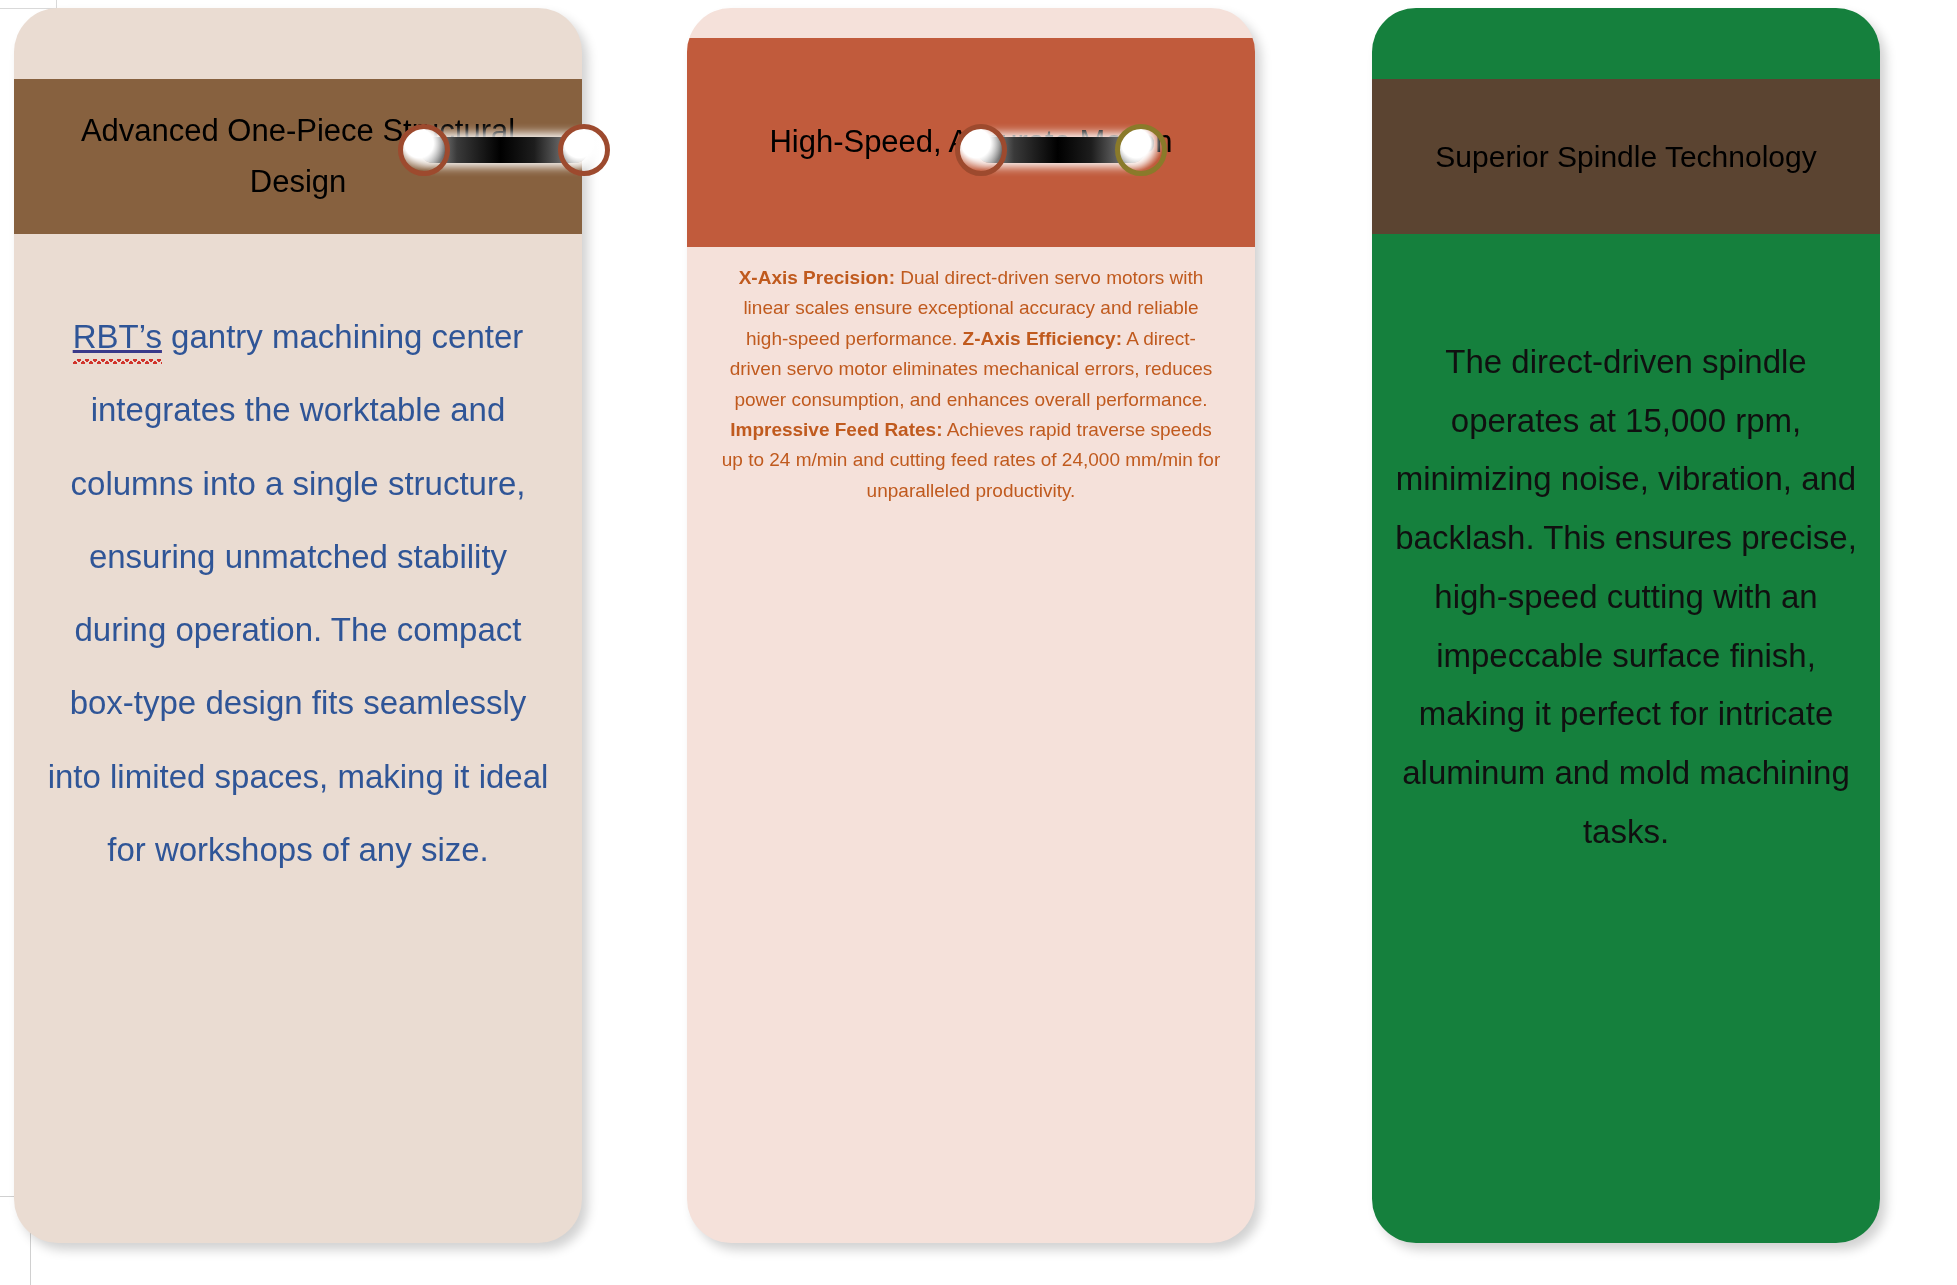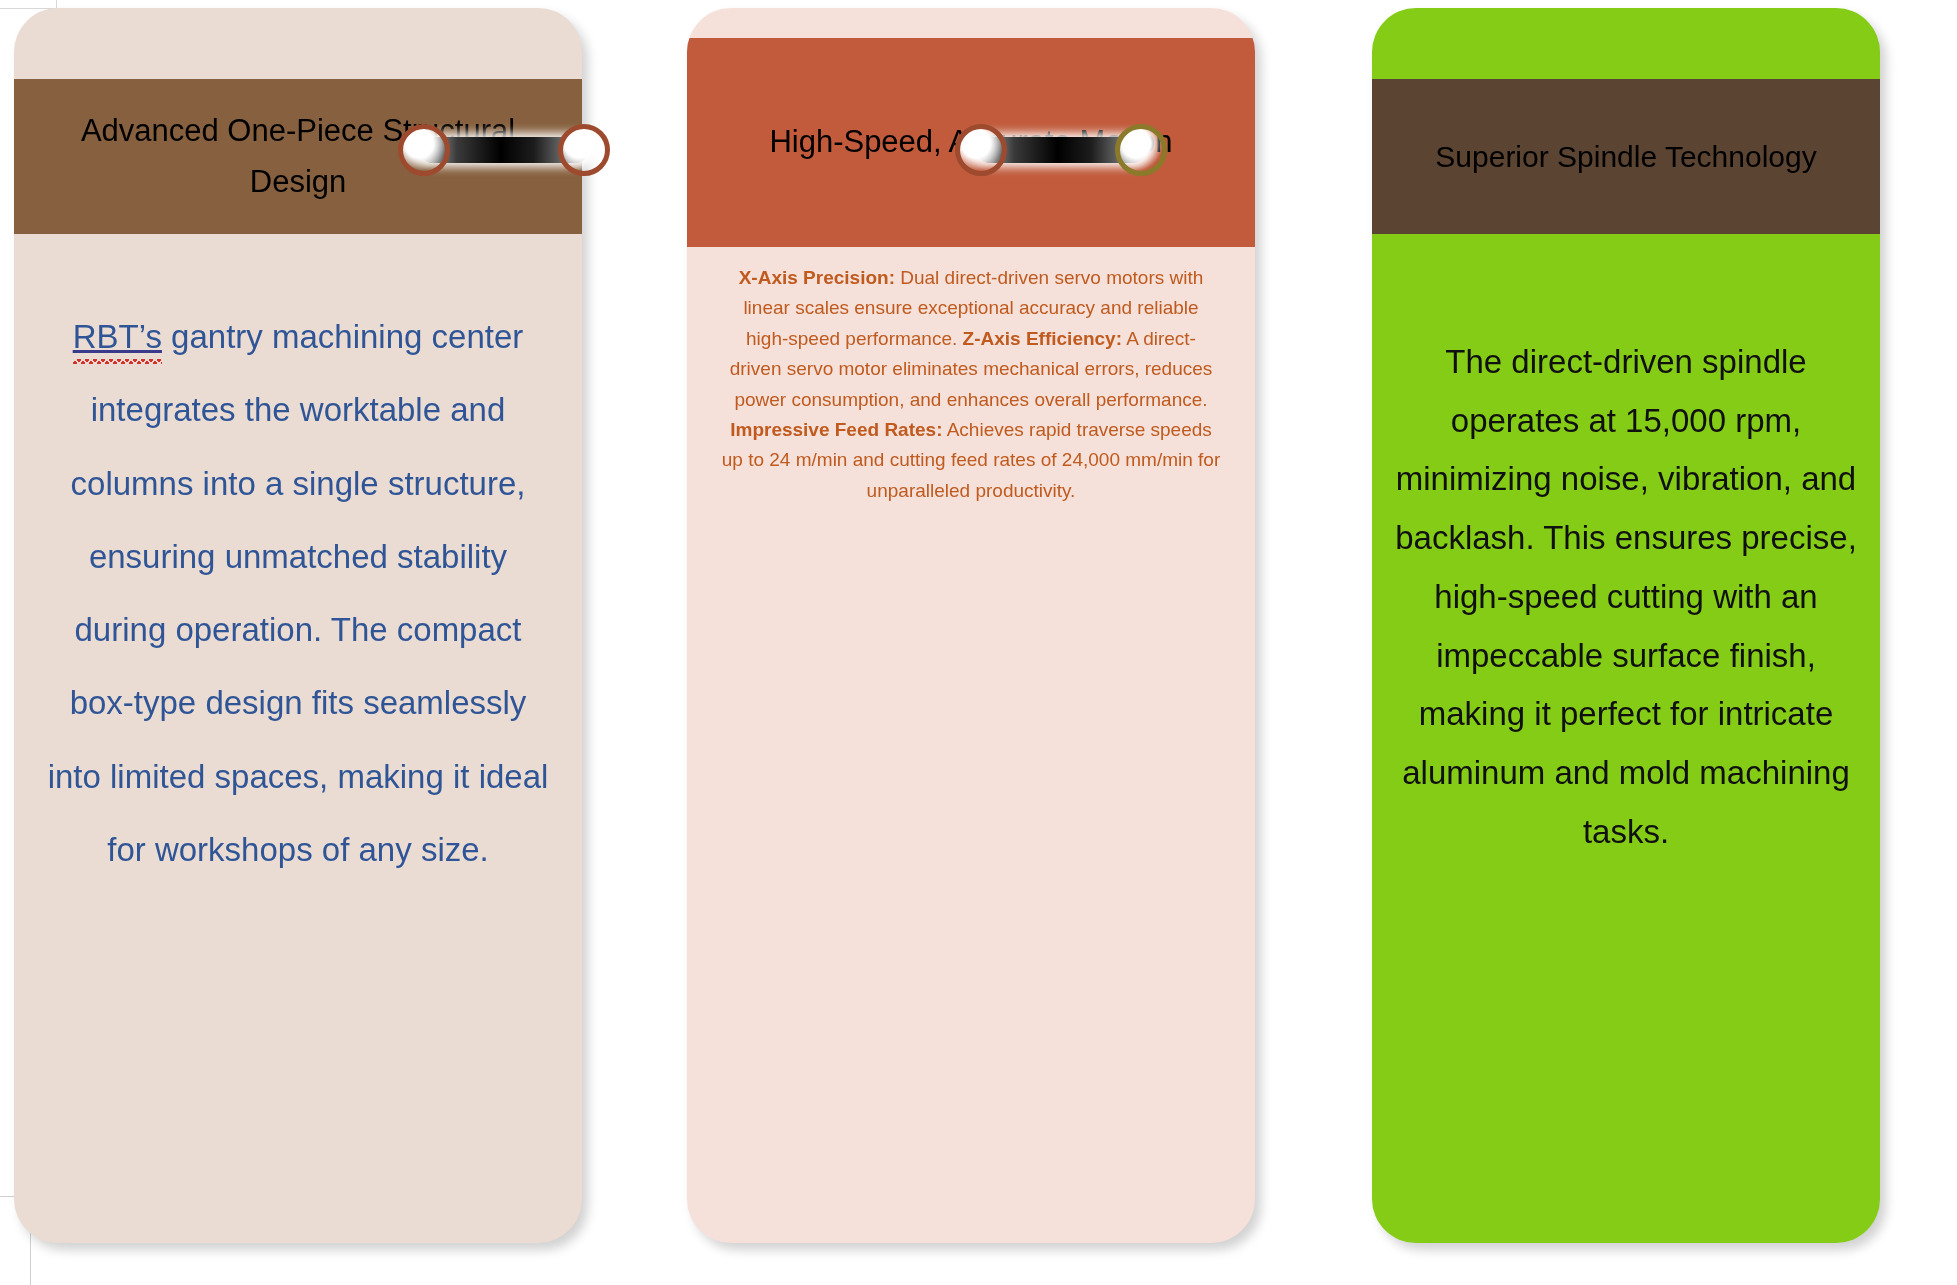--- a/index.html
+++ b/index.html
@@ -19,21 +19,21 @@
   .stage{position:absolute;left:0;top:0;width:1957px;height:1285px;}
 
   .card{
     position:absolute;
     border-radius:44px;
     box-shadow:6px 7px 11px rgba(0,0,0,0.18);
     overflow:hidden;
   }
   #card1{left:14px;top:8px;width:568px;height:1235px;background:#EADCD2;}
   #card2{left:687px;top:8px;width:568px;height:1235px;background:#F5E1DA;}
-  #card3{left:1372px;top:8px;width:508px;height:1235px;background:#84cc16;}
+  #card3{left:1372px;top:8px;width:508px;height:1235px;background:#15803d;}
 
   .hdr{
     position:absolute;left:0;width:100%;
     display:flex;align-items:center;justify-content:center;
     text-align:center;
     color:#000000;
     box-sizing:border-box;
   }
   #hdr1{top:71px;height:155px;background:#87613F;font-size:31px;line-height:1.62;padding:0 26px;}
   #hdr2{top:30px;height:209px;background:#C15B3C;font-size:31px;line-height:1.24;padding:0 70px;}

